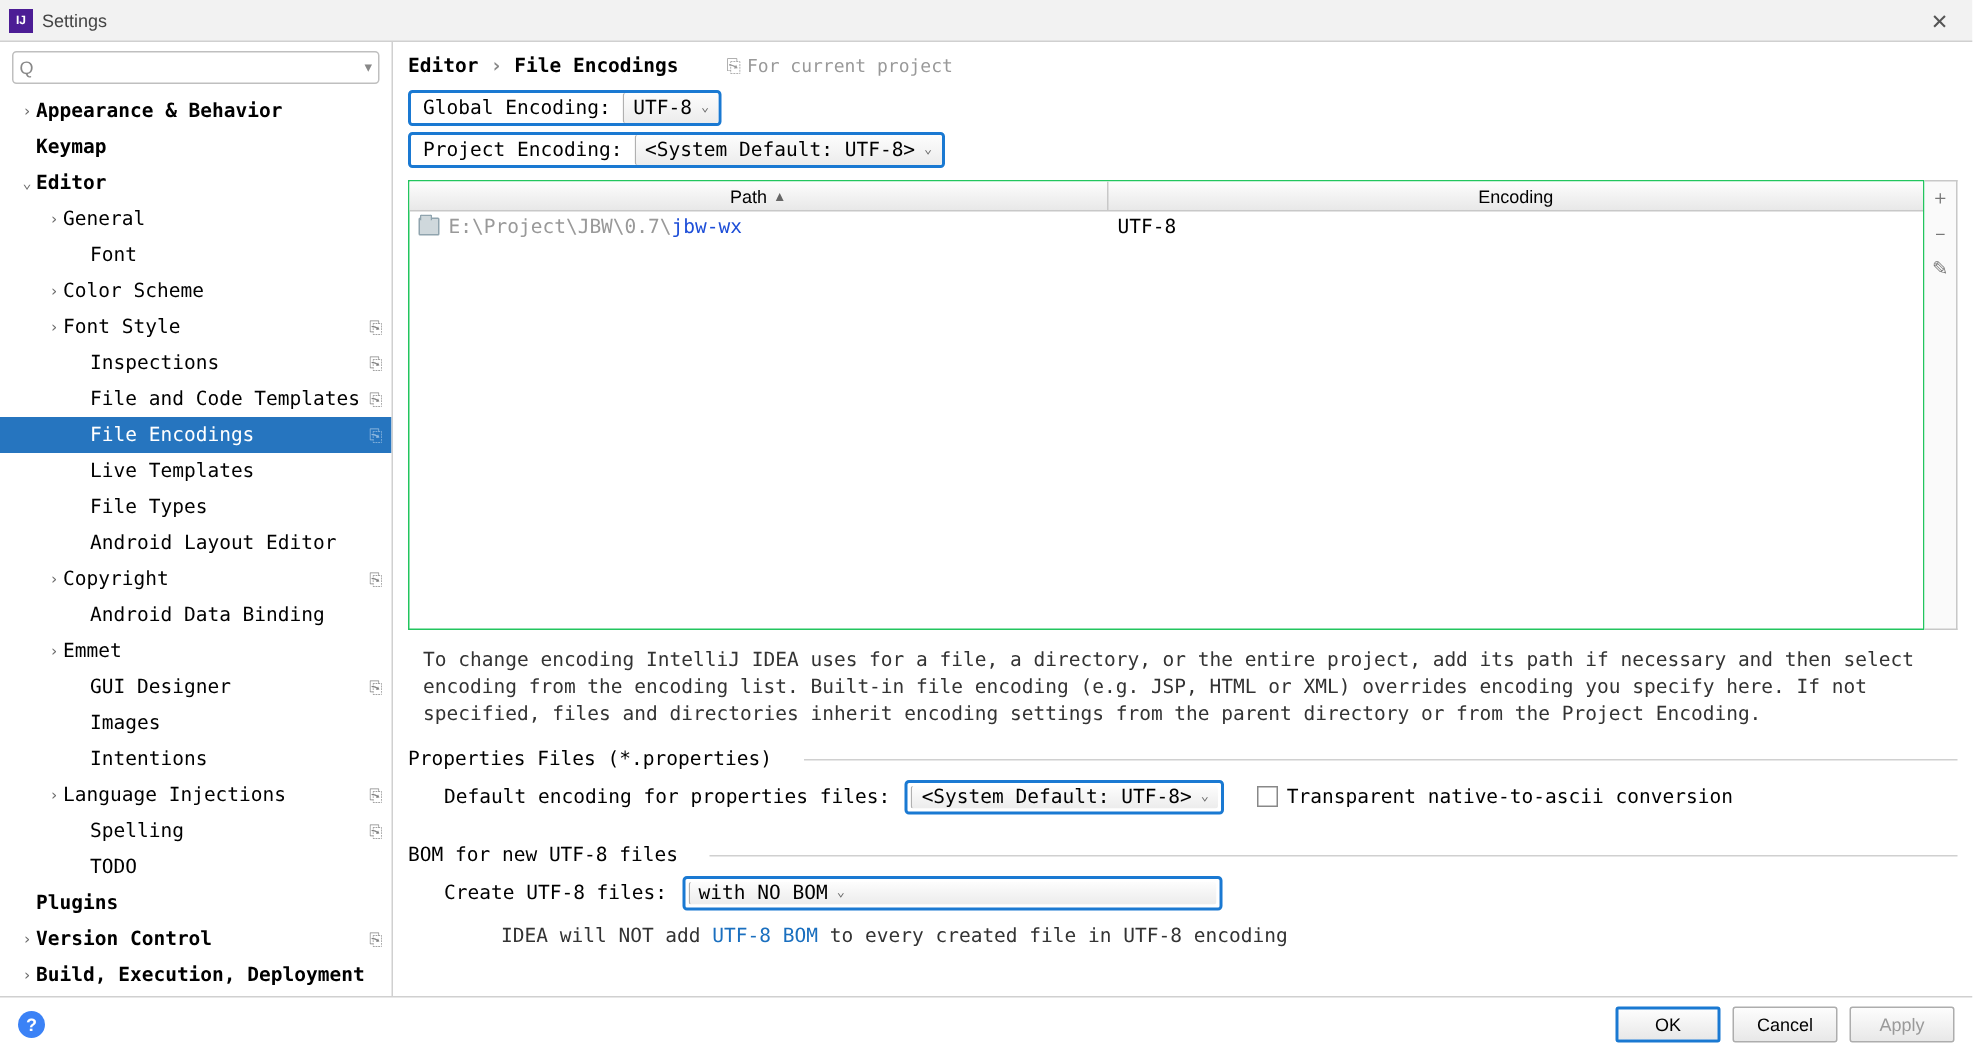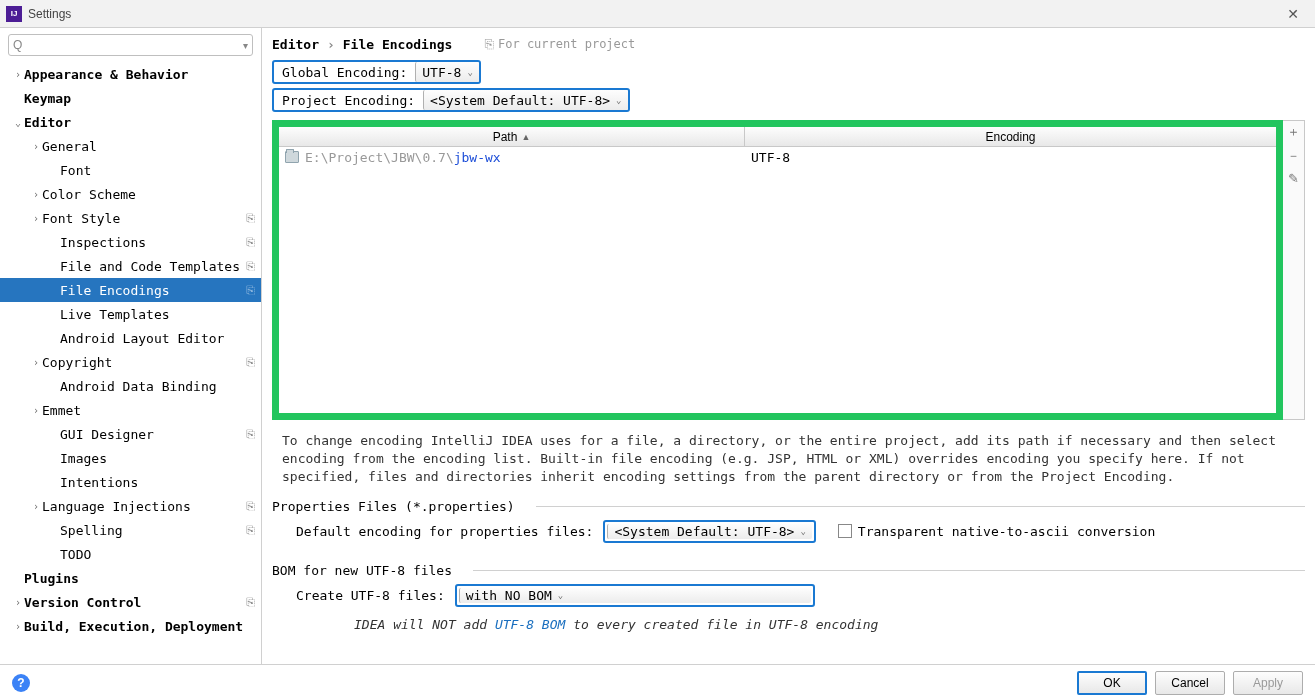--- a/index.html
+++ b/index.html
@@ -112,21 +112,21 @@
   .combo .chev { color: #666; font-size: 9px; margin-left: 2px; }
   .highlight .combo { border: none; background: linear-gradient(#fdfdfd,#ececec); border-left: 1px solid #b0b0b0; height: 100%; }
   .highlight-wrap { display: inline-flex; align-items: stretch; height: 24px; }
   .highlight-wrap .label-box { display: flex; align-items: center; }
 
   .table-area {
     margin: 4px 10px 6px 10px;
     flex-shrink: 0;
     display: flex;
   }
-  .table-main { flex:1; border: 7px solid #22c55e; display: flex; flex-direction: column; height: 300px;}
+  .table-main { flex:1; border: 1px solid #22c55e; display: flex; flex-direction: column; height: 300px;}
   .table-header {
     display: flex;
     background: linear-gradient(#fdfdfd,#e8e8e8);
     border-bottom: 1px solid #c8c8c8;
     height: 20px;
     font-size: 12px;
   }
   .table-header .col {
     display: flex; align-items: center; justify-content: center;
     border-right: 1px solid #c8c8c8;
@@ -164,21 +164,21 @@
     display: flex; align-items: center; gap: 10px;
     position: relative;
   }
   .hr-label { display: flex; align-items: center; gap: 21px; margin: 2px 10px 6px 10px;}
   .hr-label .line { flex:1; height:1px; background:#d0d0d0; }
   .indent-row { margin-left: 24px; display: flex; align-items: center; gap: 10px; }
   .checkbox {
     width: 14px; height: 14px; border: 1px solid #888; background: #fff; display:inline-block;
   }
   .wide-combo { width: 352px; justify-content: flex-start; }
-  .note-row { margin-left: 92px; margin-top: 4px; color: #333; font-style: italic; }
+  .note-row { margin-left: 72px; margin-top: 4px; color: #333; }
   .note-row .link { color: #1a6fbf; }
 
   .footer {
     height: 36px;
     border-top: 1px solid #d0d0d0;
     display: flex; align-items: center;
     padding: 0 12px;
     gap: 8px;
   }
   .footer .help {
@@ -261,20 +261,24 @@
           <span class="badge">⎘</span>
         </div>
         <div class="tree-item mono depth2 selected">
           <span class="arrow"></span>
           <span class="label">File Encodings</span>
           <span class="badge">⎘</span>
         </div>
         <div class="tree-item mono depth2">
           <span class="arrow"></span>
           <span class="label">Live Templates</span>
+        </div>
+        <div class="tree-item mono depth2">
+          <span class="arrow"></span>
+          <span class="label">File Types</span>
         </div>
         <div class="tree-item mono depth2">
           <span class="arrow"></span>
           <span class="label">Android Layout Editor</span>
         </div>
         <div class="tree-item mono depth1">
           <span class="arrow">›</span>
           <span class="label">Copyright</span>
           <span class="badge">⎘</span>
         </div>

